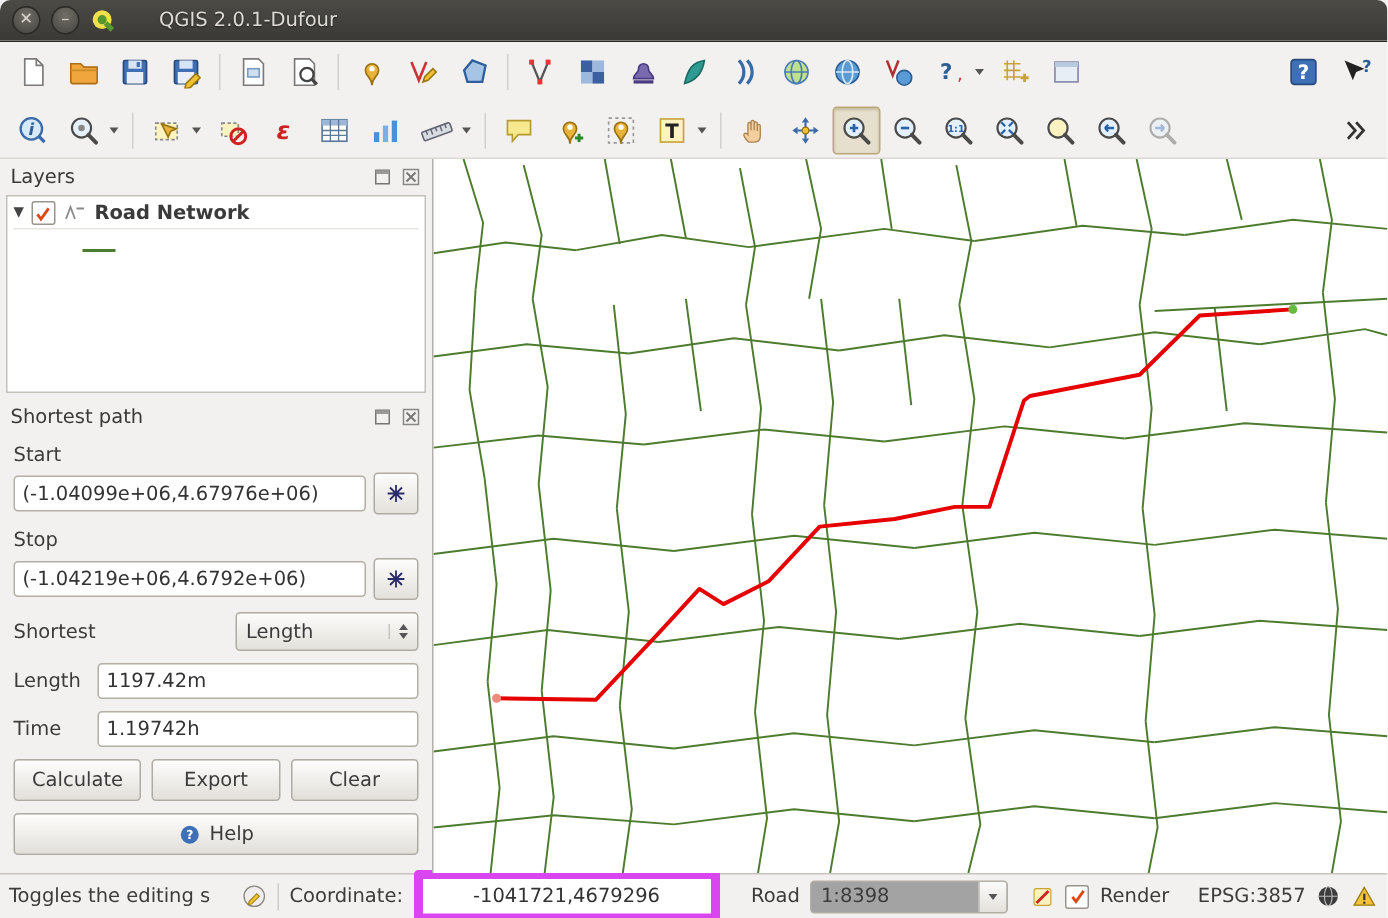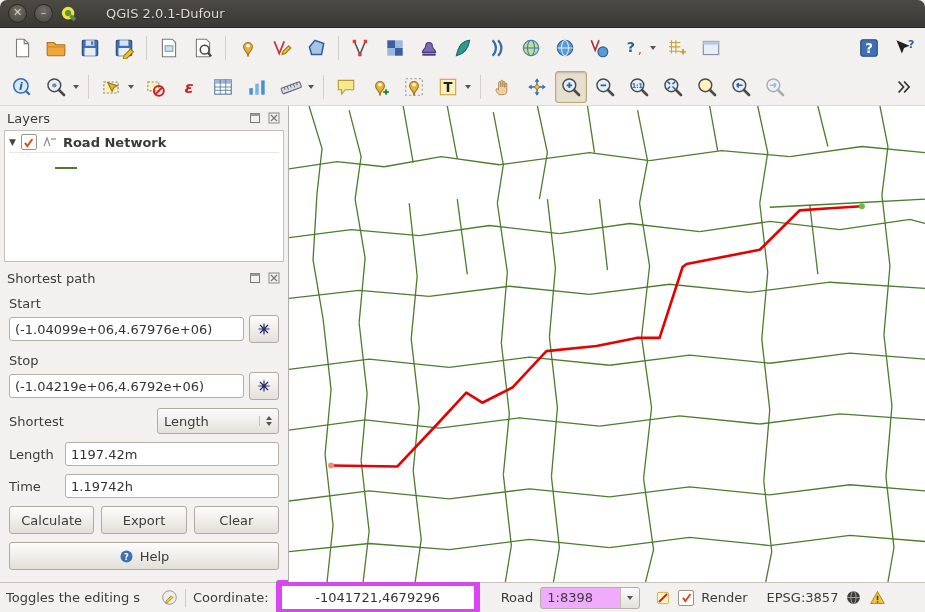--- a/index.html
+++ b/index.html
@@ -57,21 +57,21 @@
 
   
   .map{flex:1;position:relative;background:#fff;border-left:1px solid #b3b0aa;min-width:0;}
   .map svg{position:absolute;inset:0;width:100%;height:100%;}
 
   
   .statusbar{height:30px;flex:0 0 30px;border-top:1px solid #c8c4bd;background:#f2f1f0;display:flex;align-items:center;padding:0 6px;gap:7px;box-sizing:border-box;}
   .hint{width:148px;flex:0 0 148px;white-space:nowrap;overflow:hidden;}
   .vsep{width:1px;height:18px;background:#cfccc5;}
   .coord-input{width:188px;height:21px;border:6px solid #d946ef;border-radius:3px;background:#fff;text-align:center;font-family:"DejaVu Sans",sans-serif;font-size:13px;color:#333;}
-  .scale-combo{width:100px;height:22px;border:1px solid #b4aea5;border-radius:3px;background:#f0abfc;display:flex;align-items:center;padding:0 0 0 6px;box-sizing:border-box;}
+  .scale-combo{width:132px;height:22px;border:1px solid #b4aea5;border-radius:3px;background:#a3a3a3;display:flex;align-items:center;padding:0 0 0 6px;box-sizing:border-box;}
   .scale-val{flex:1;}
   .arrow-btn{width:18px;height:100%;border-left:1px solid #c3beb5;background:linear-gradient(#fbfbfa,#e4e1db);display:flex;align-items:center;justify-content:center;border-radius:0 2px 2px 0;}
   .checkbox{width:14px;height:14px;border:1px solid #9a958c;border-radius:2px;background:#fff;display:flex;align-items:center;justify-content:center;}
 </style>
 </head>
 <body>
 
 <div class="window">
 
   <div class="titlebar">

